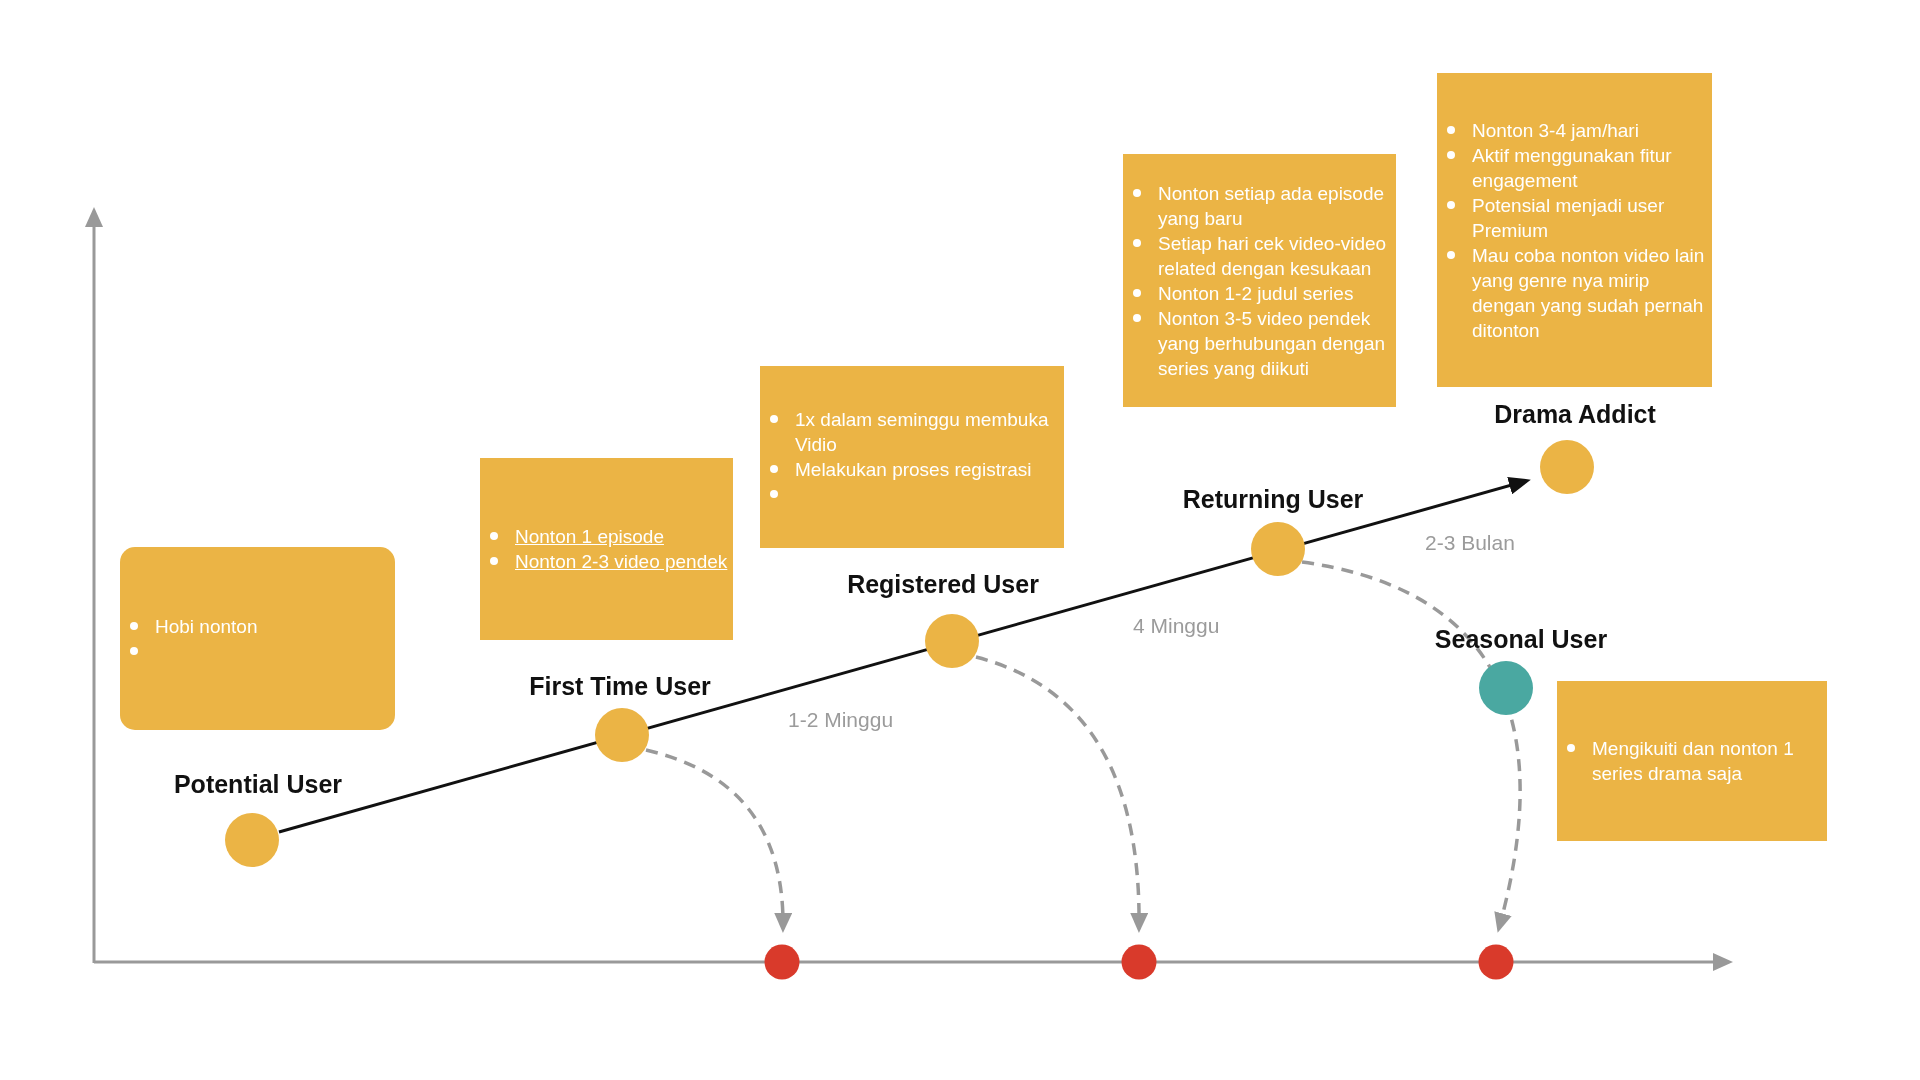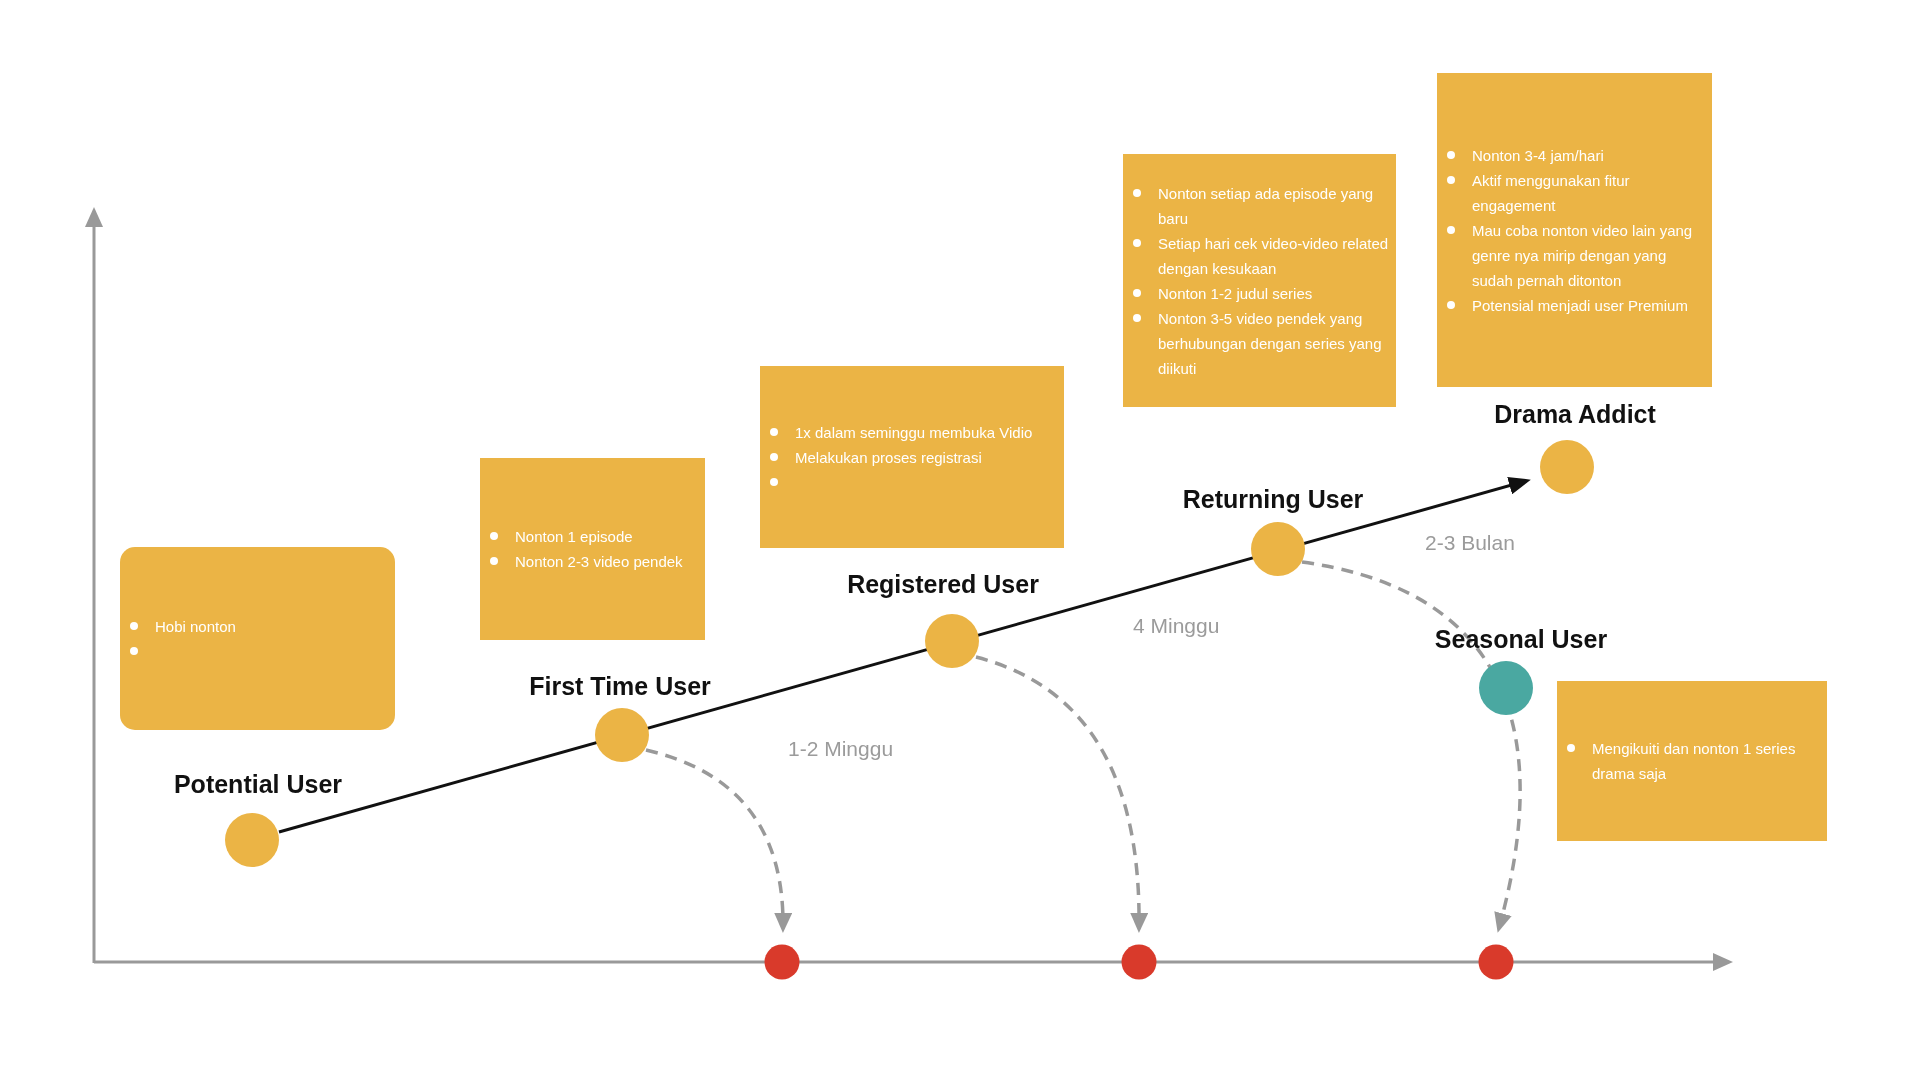--- a/index.html
+++ b/index.html
@@ -8,48 +8,48 @@
     font-family:"Liberation Sans","DejaVu Sans",sans-serif;
   }
   #diagram-svg{position:absolute;left:0;top:0;}
   .note{
     position:absolute;background:#EBB445;color:#ffffff;
     display:flex;align-items:center;box-sizing:border-box;
     padding:10px 2px 10px 8px;
   }
   .note ul{list-style:none;margin:0;padding:0;width:100%;}
   .note li{
-    position:relative;padding-left:27px;font-size:15px;line-height:25px;min-height:25px;
+    position:relative;padding-left:27px;font-size:19px;line-height:25px;min-height:25px;
   }
   .note li::before{
     content:"";position:absolute;left:2px;top:8px;width:8px;height:8px;border-radius:50%;background:#ffffff;
   }
   .stage-label{
     position:absolute;transform:translateX(-50%);white-space:nowrap;
     font-size:25px;font-weight:bold;color:#111111;
   }
   .duration{
     position:absolute;white-space:nowrap;font-size:21px;color:#9B9B9B;
   }
   
   #note-1{left:120px;top:547px;width:275px;height:183px;border-radius:15px;}
-  #note-2{left:480px;top:458px;width:225px;height:182px;}
+  #note-2{left:480px;top:458px;width:253px;height:182px;text-decoration:underline;}
   #note-3{left:760px;top:366px;width:304px;height:182px;}
   #note-4{left:1123px;top:154px;width:273px;height:253px;}
   #note-5{left:1437px;top:73px;width:275px;height:314px;}
   #note-6{left:1557px;top:681px;width:270px;height:160px;}
   
   #label-1{left:258px;top:770px;}
   #label-2{left:620px;top:672px;}
   #label-3{left:943px;top:570px;text-align:right;}
   #label-4{left:1273px;top:485px;}
   #label-5{left:1575px;top:400px;}
   #label-6{left:1505px;top:625px;margin-left:16px;}
   
-  #duration-1{left:788px;top:708px;margin-top:29px;}
+  #duration-1{left:788px;top:708px;}
   #duration-2{left:1133px;top:614px;}
   #duration-3{left:1425px;top:531px;}
 </style>
 </head>
 <body>
 
 <div id="canvas">
 
   <svg id="diagram-svg" width="1920" height="1080" viewBox="0 0 1920 1080">
     <defs>
@@ -110,22 +110,22 @@
       <li><span>Setiap hari cek video-video related dengan kesukaan</span></li>
       <li><span>Nonton 1-2 judul series</span></li>
       <li><span>Nonton 3-5 video pendek yang berhubungan dengan series yang diikuti</span></li>
     </ul>
   </div>
 
   <div class="note" id="note-5">
     <ul>
       <li><span>Nonton 3-4 jam/hari</span></li>
       <li><span>Aktif menggunakan fitur engagement</span></li>
+      <li><span>Potensial menjadi user Premium</span></li>
       <li><span>Mau coba nonton video lain yang genre nya mirip dengan yang sudah pernah ditonton</span></li>
-      <li><span>Potensial menjadi user Premium</span></li>
     </ul>
   </div>
 
   <div class="note" id="note-6">
     <ul>
       <li><span>Mengikuiti dan nonton 1 series drama saja</span></li>
     </ul>
   </div>
 
   <div class="stage-label" id="label-1">Potential User</div>

